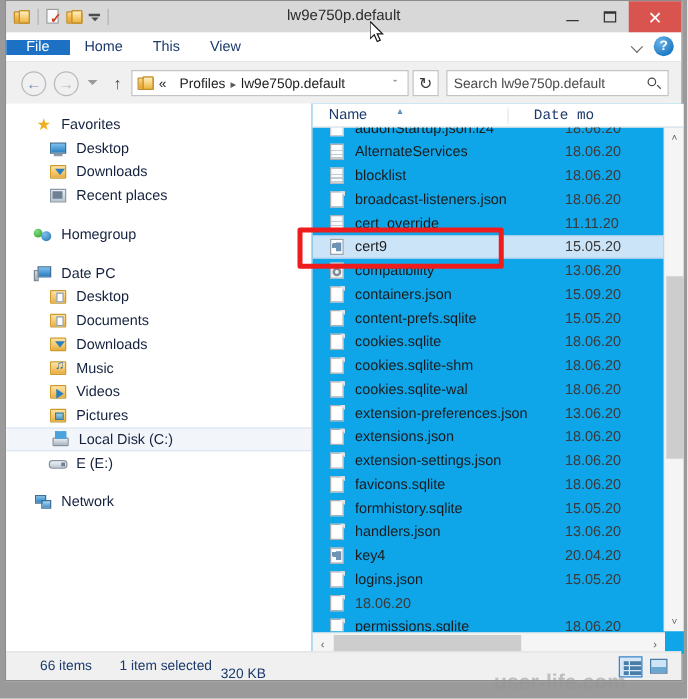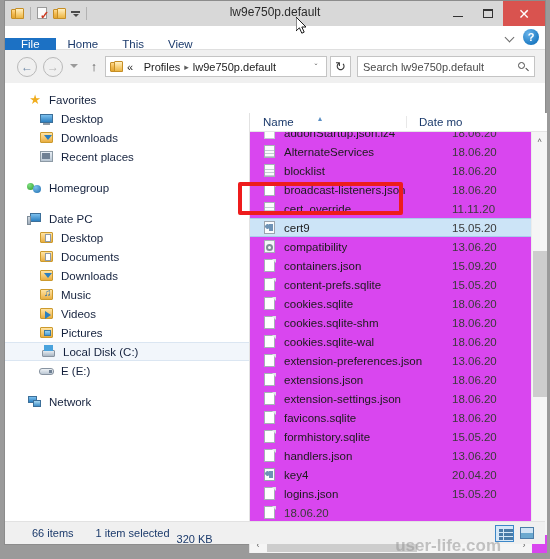--- a/index.html
+++ b/index.html
@@ -169,21 +169,21 @@
     left: 0; top: 25px;
     width: 100%;
     height: 24px;
     background: #ffffff;
     border-bottom: 1px solid #dfdfdf;
     box-sizing: border-box;
   }
   .tabs {
     display: flex;
     height: 24px;
-    align-items: flex-end;
+    align-items: center;
   }
   .tab {
     padding: 0 12px;
     display: flex;
     align-items: center;
     font-size: 11.5px;
     color: #1b3a6b;
   }
   .tab.file {
     background: #1c71c4;
@@ -583,24 +583,23 @@
     border: 1px solid #3c6f99;
     box-sizing: border-box;
   }
 
   
   .filepane {
     position: absolute;
     left: 244px; top: 0;
     width: 298px;
     height: 440px;
-    background: #d946ef;
+    background: #0ea5e9;
     border-left: 1px solid #e2e2e2;
     box-sizing: border-box;
-    margin-top: 30px;
   }
   .colheader {
     position: absolute;
     left: 0; top: 0;
     width: 100%;
     height: 19px;
     background: #ffffff;
     border-bottom: 1px solid #e5e5e5;
     box-sizing: border-box;
     display: flex;
@@ -617,25 +616,26 @@
   .col-sortmark {
     position: absolute;
     left: 68px;
     top: -2px;
     width: 10px;
     color: #5a8fc4;
     font-size: 8px;
   }
   .col-date {
     flex: 1;
-    padding-left: 12px;
+    padding-left: 20px;
     font-size: 11.5px;
     color: #1b3a6b;
     border-left: 1px solid #e8e8e8;
     box-sizing: border-box;
+    font-family: Liberation Mono, monospace;
   }
   .rows {
     position: absolute;
     left: 0; top: 19px;
     width: 281px;
     height: 403px;
     overflow: hidden;
   }
   .rows-inner {
     position: relative;

